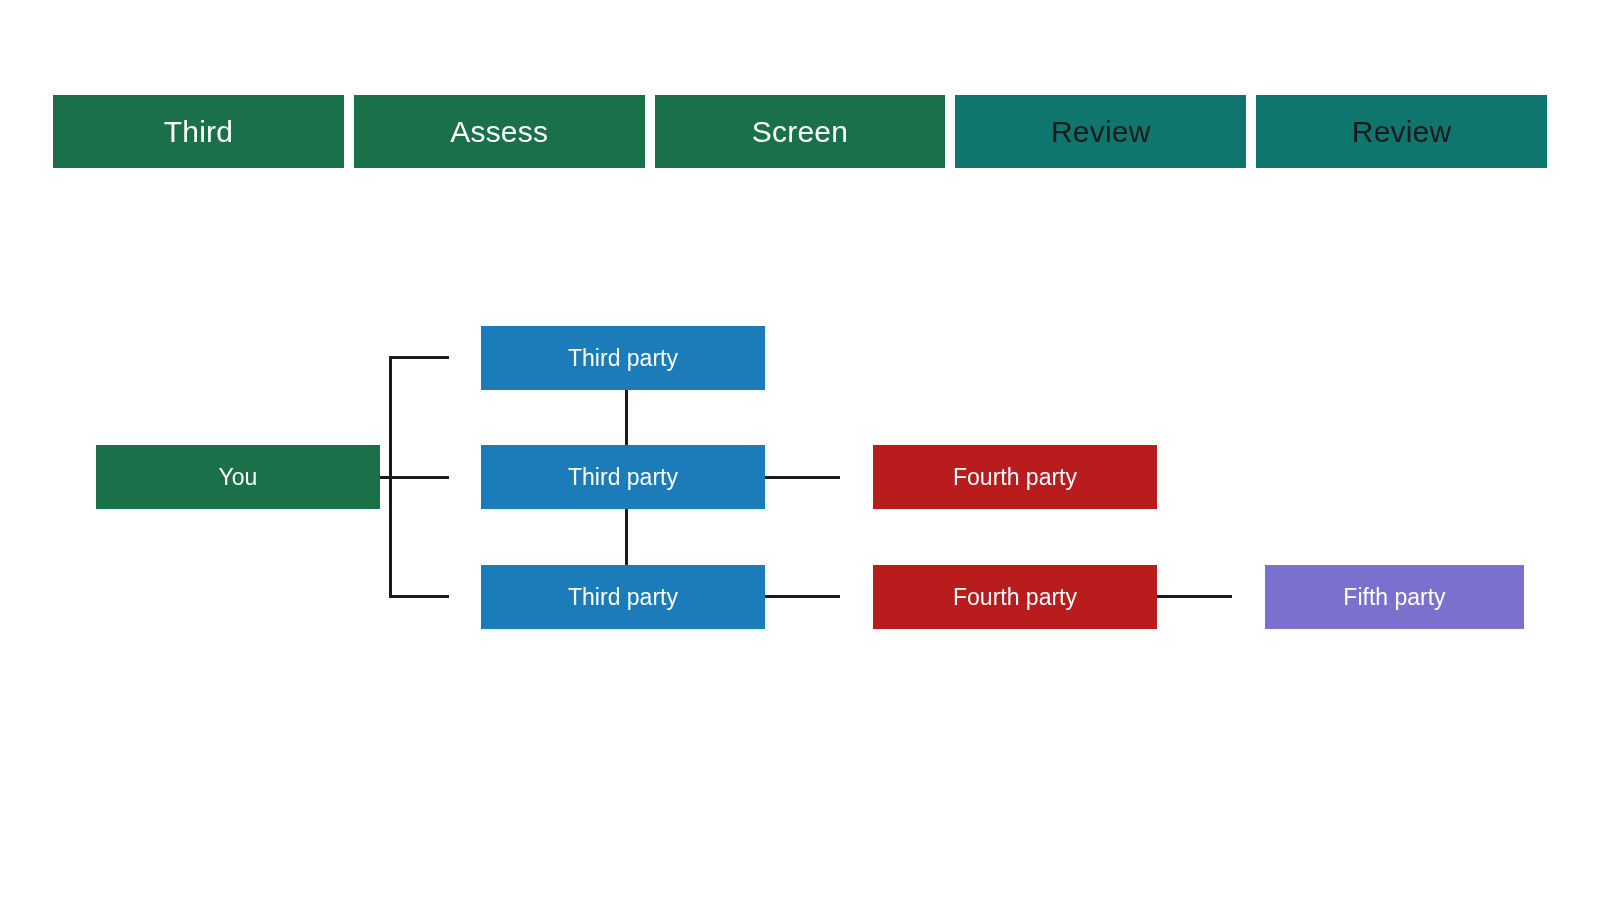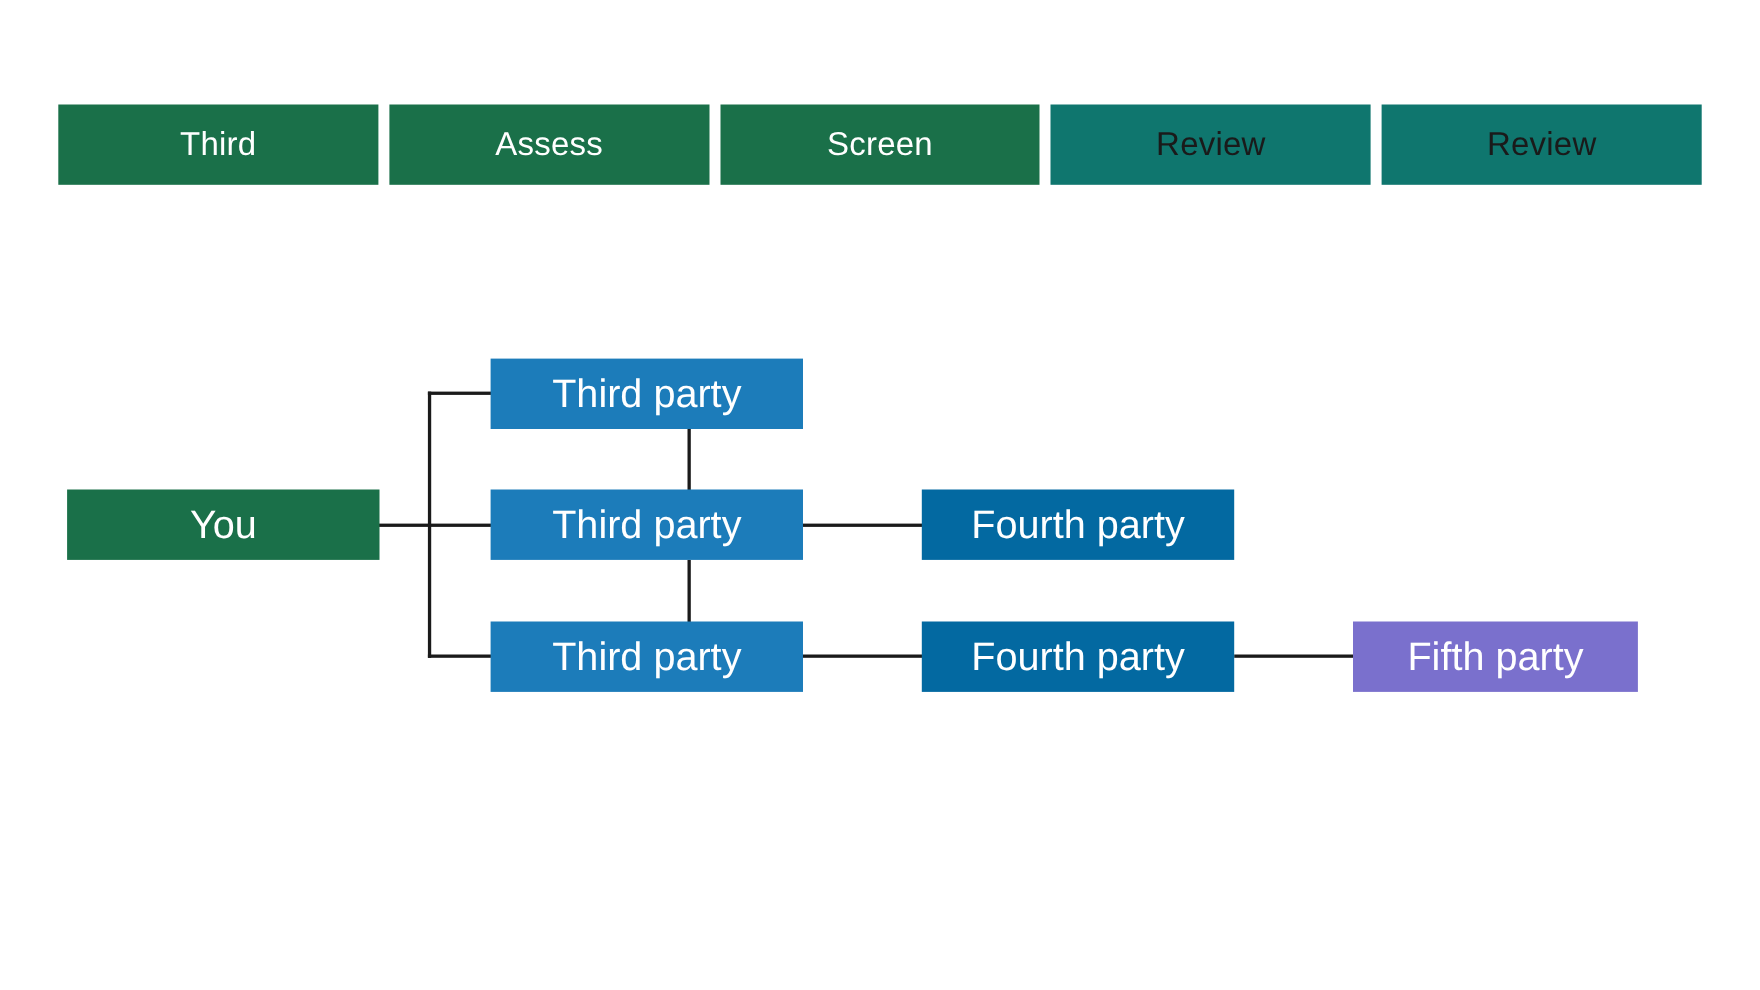--- a/index.html
+++ b/index.html
@@ -53,29 +53,30 @@
     background: #0f766e;
     color: #1a1a1a;
   }
 
   
   .node {
     position: absolute;
     display: flex;
     align-items: center;
     justify-content: center;
-    font-size: 36px;
+    font-size: 23px;
     line-height: 1;
     color: #ffffff;
     box-sizing: border-box;
     white-space: nowrap;
+    margin-left: 35px;
   }
   .node.root      { background: #1a7049; }
   .node.tier3     { background: #1c7cba; }
-  .node.tier4     { background: #0369a1; justify-content: center; }
+  .node.tier4     { background: #b91c1c; justify-content: center; }
   .node.tier5     { background: #7a70cd; }
 
   
   .n-you   { left: 61px;   top: 445px; width: 284px; height: 64px; }
   .n-t3a   { left: 446px;  top: 326px; width: 284px; height: 64px; }
   .n-t3b   { left: 446px;  top: 445px; width: 284px; height: 64px; }
   .n-t3c   { left: 446px;  top: 565px; width: 284px; height: 64px; }
   .n-t4a   { left: 838px;  top: 445px; width: 284px; height: 64px; }
   .n-t4b   { left: 838px;  top: 565px; width: 284px; height: 64px; }
   .n-t5a   { left: 1230px; top: 565px; width: 259px; height: 64px; }

